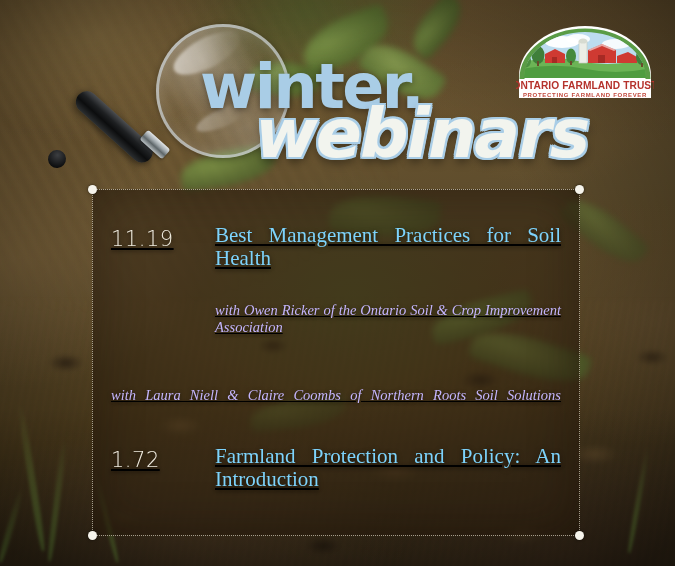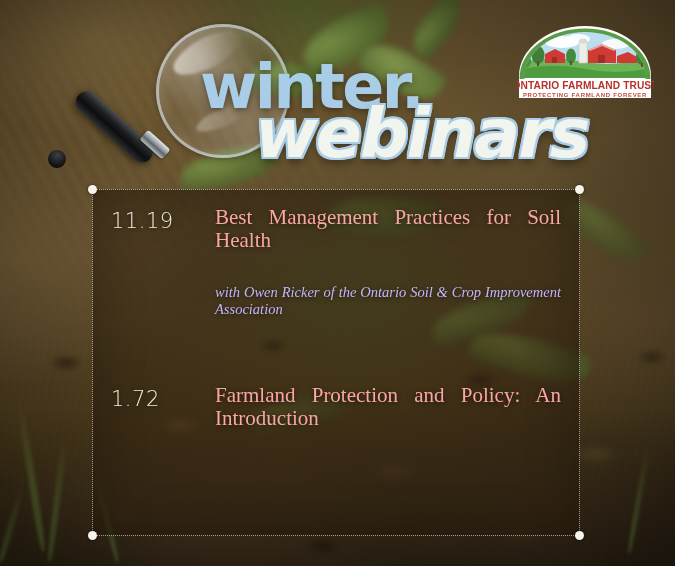--- a/index.html
+++ b/index.html
@@ -250,22 +250,23 @@
     box-shadow: 0 0 3px rgba(0,0,0,0.55);
   }
   .corner-dot.tl { left: -5px;  top: -5px; }
   .corner-dot.tr { right: -5px; top: -5px; }
   .corner-dot.bl { left: -5px;  bottom: -5px; }
   .corner-dot.br { right: -5px; bottom: -5px; }
 
   .schedule-list {
     position: absolute;
     inset: 0;
-    padding: 16px 18px 0 18px;
+    padding: 34px 18px 0 18px;
     box-sizing: border-box;
+    text-decoration: underline;
   }
   .webinar-row {
     display: flex;
     align-items: flex-start;
     margin-bottom: 24px;
   }
   .webinar-date {
     flex: 0 0 104px;
     font-family: "DejaVu Sans", sans-serif;
     font-size: 21px;
@@ -276,21 +277,21 @@
     text-shadow: 0 1px 4px rgba(0,0,0,0.5);
   }
   .webinar-body {
     flex: 1 1 auto;
     min-width: 0;
   }
   .webinar-title {
     font-family: "Liberation Serif", serif;
     font-size: 21px;
     line-height: 1.1;
-    color: #fca5a5;
+    color: #7dd3fc;
     text-align: justify;
     text-shadow: 0 1px 5px rgba(0,0,0,0.55);
     margin: 0;
   }
   .webinar-title::after {
     content: "";
     display: inline-block;
     width: 100%;
   }
   .webinar-speaker {
@@ -409,20 +410,21 @@
       <div class="webinar-row">
         <div class="webinar-date">11.19</div>
         <div class="webinar-body">
           <div class="webinar-title">Best Management Practices for Soil Health</div>
           <div class="webinar-speaker">with Owen Ricker of the Ontario Soil &amp; Crop Improvement Association</div>
         </div>
       </div>
 
       <div class="webinar-row">
         <div class="webinar-body">
+          <div class="webinar-speaker">with Laura Niell &amp; Claire Coombs of Northern Roots Soil Solutions</div>
         </div>
       </div>
 
       <div class="webinar-row">
         <div class="webinar-date">1.72</div>
         <div class="webinar-body">
           <div class="webinar-title">Farmland Protection and Policy: An Introduction</div>
 
         </div>
       </div>

